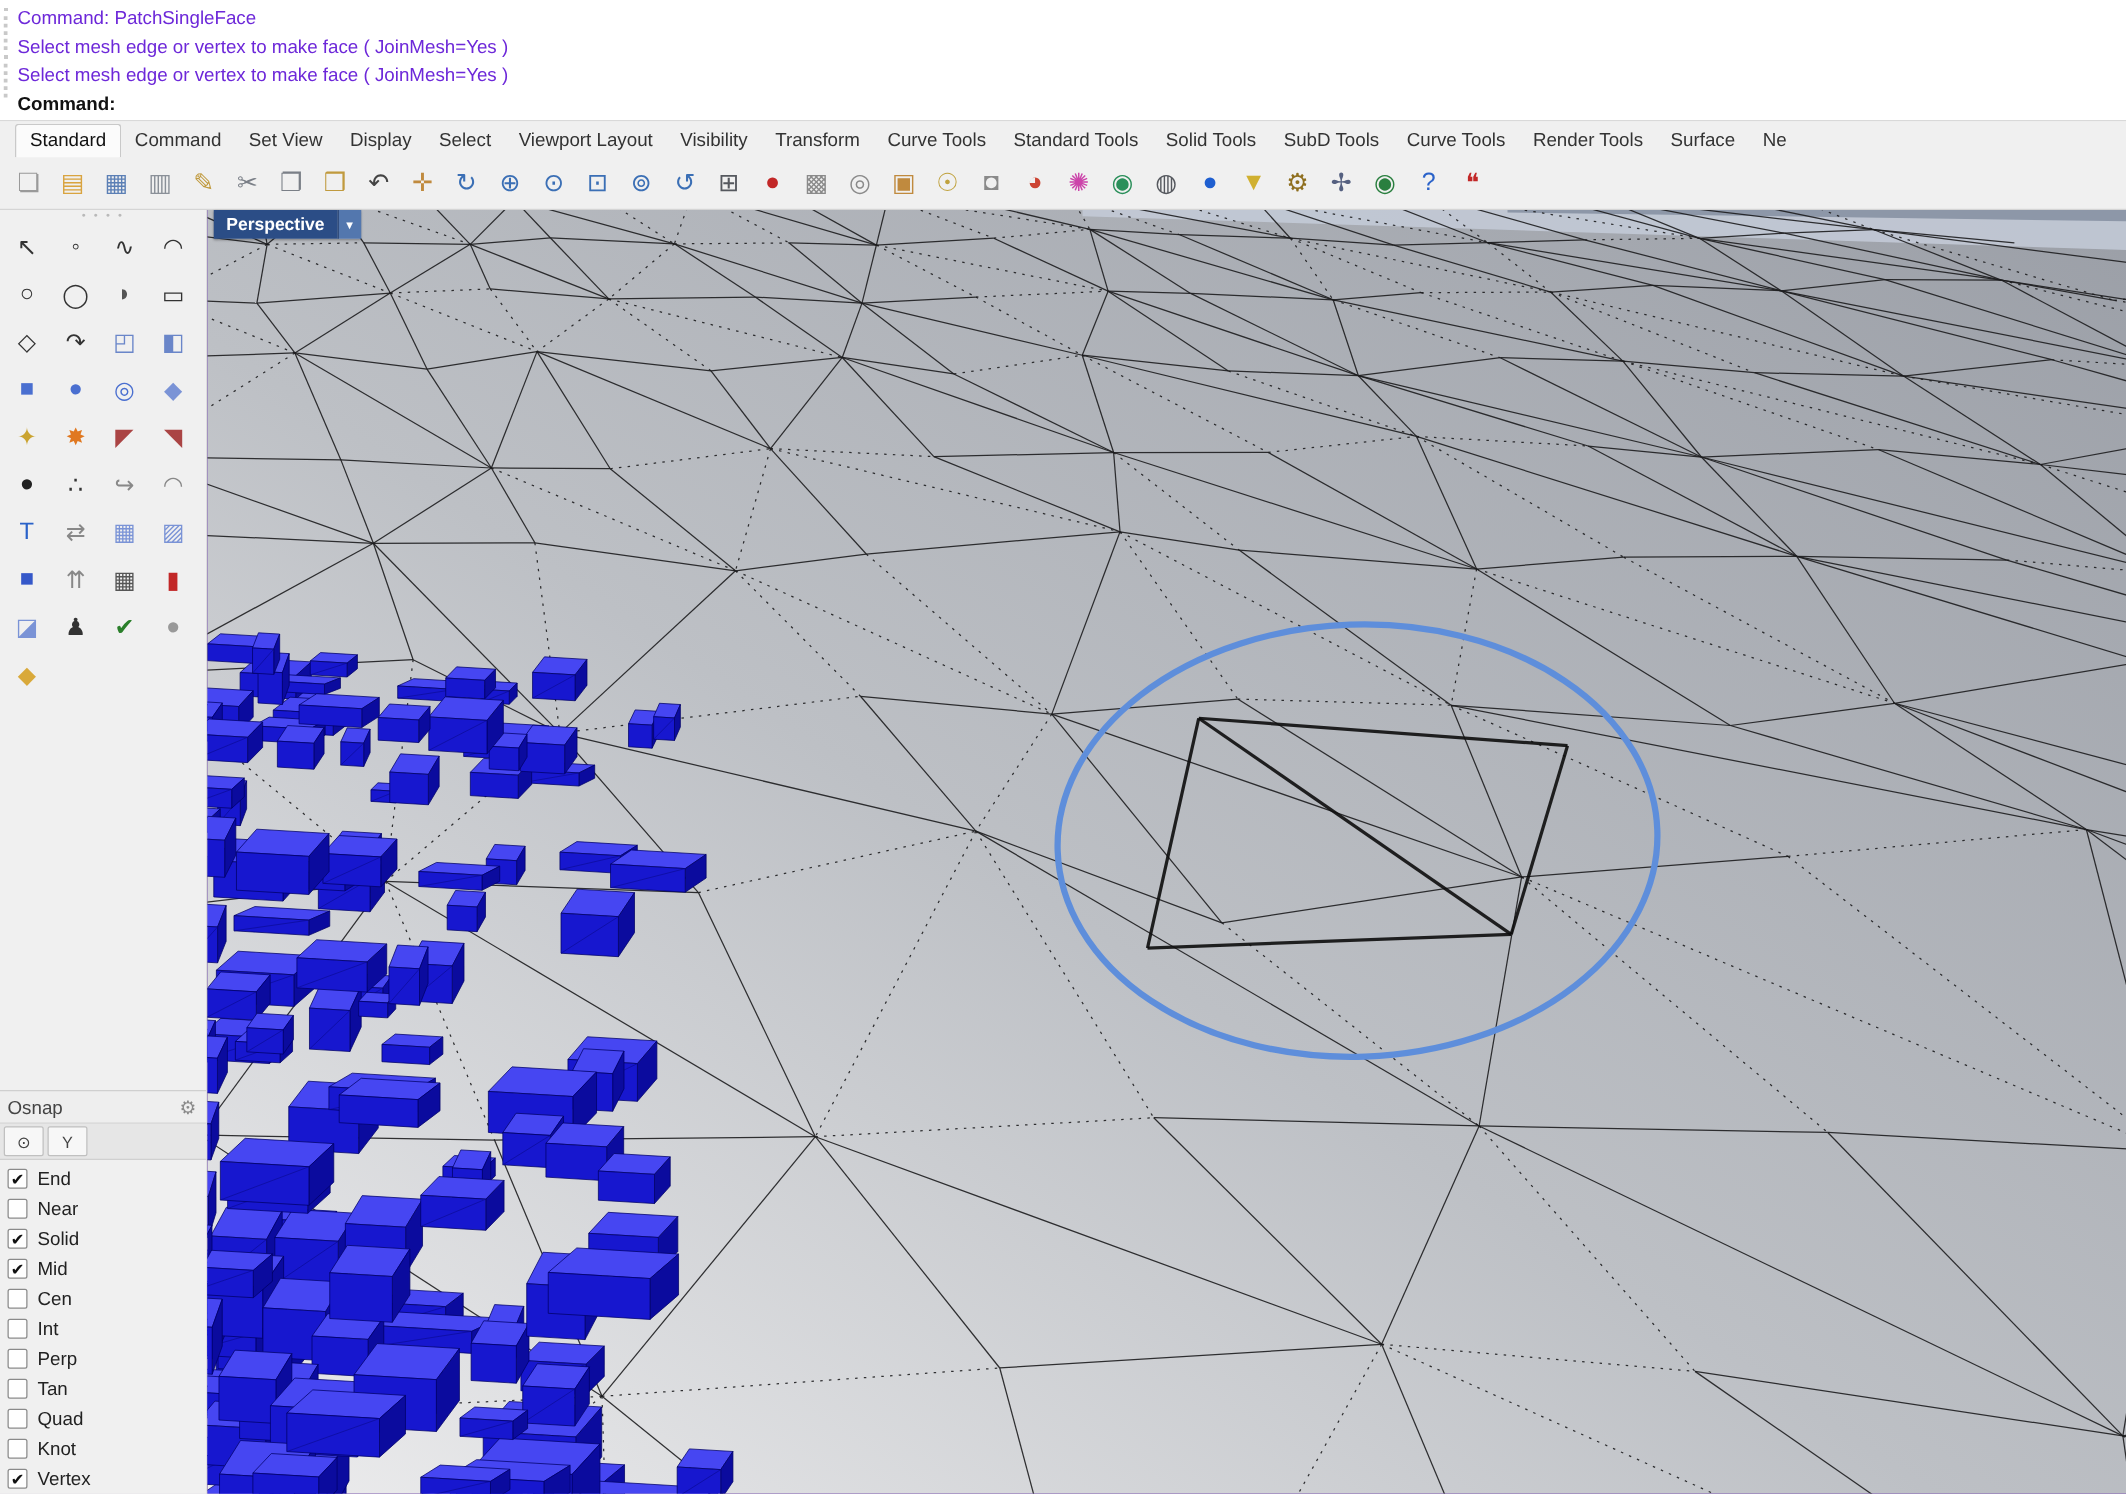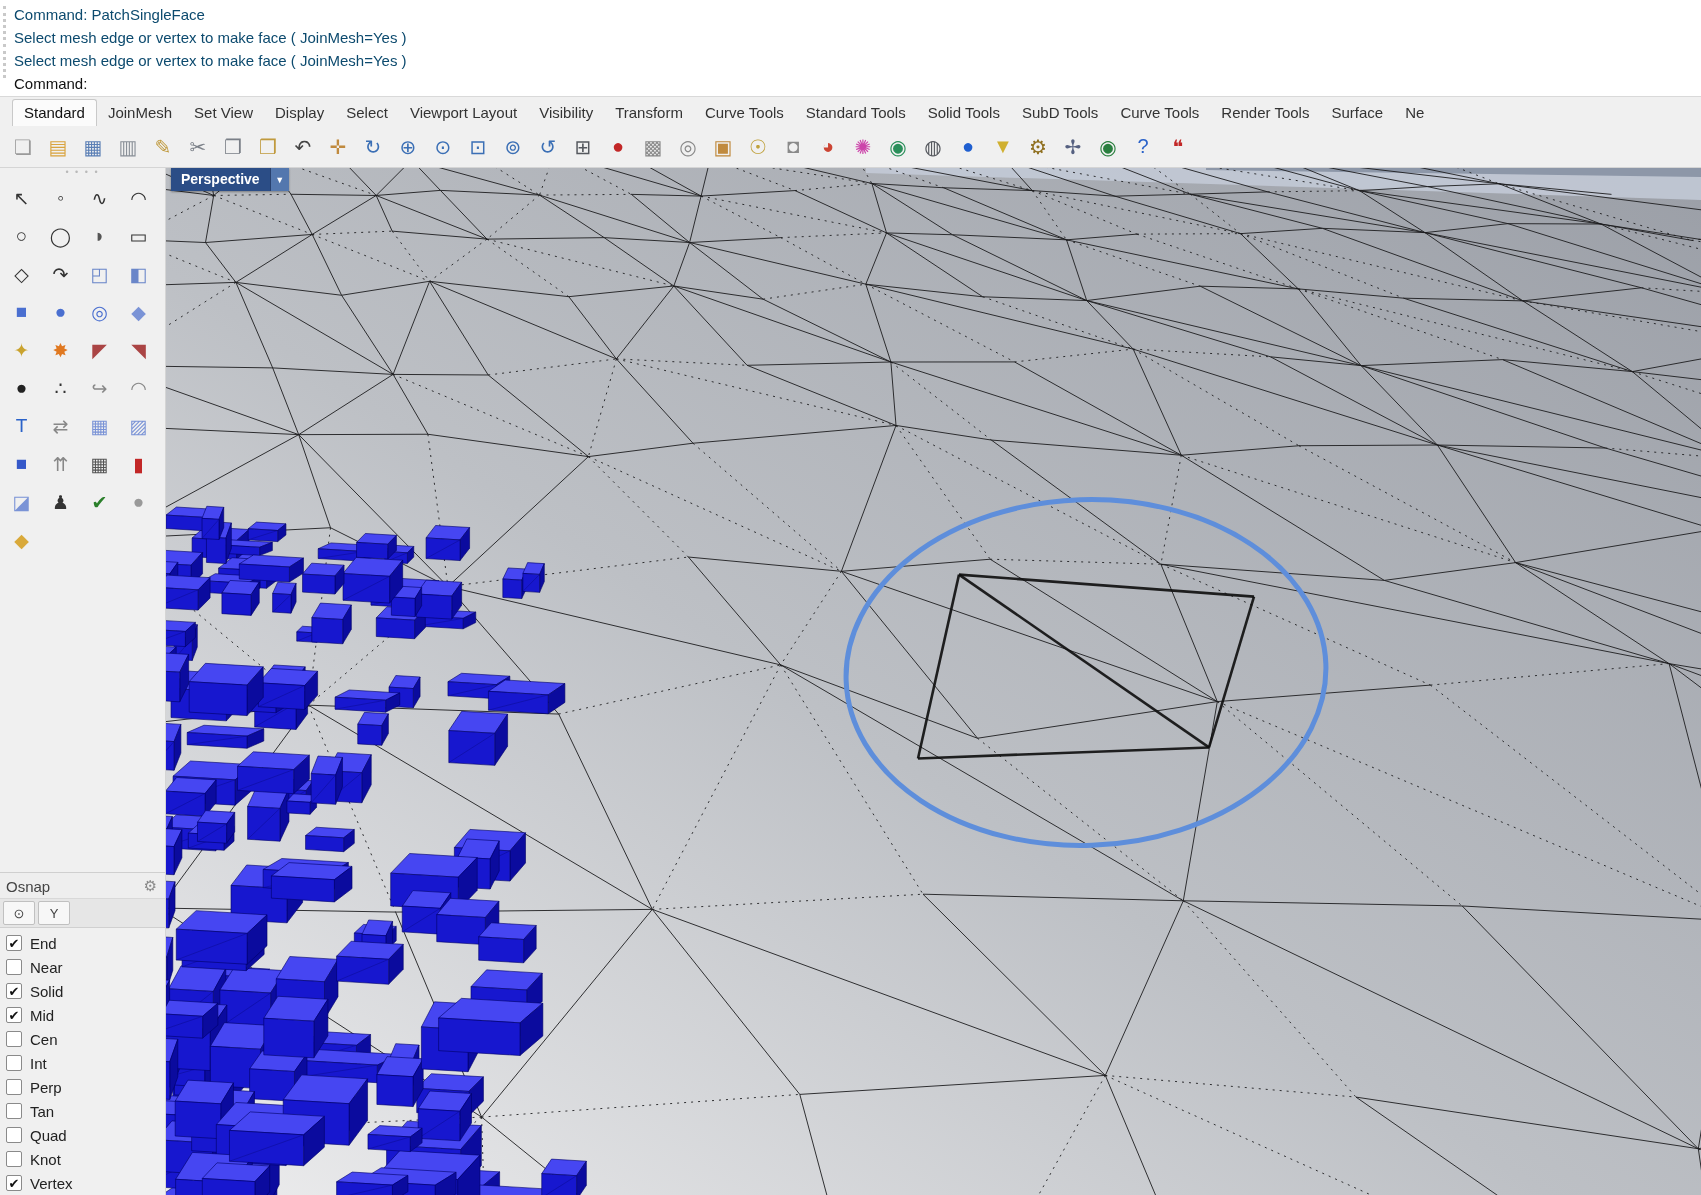--- a/index.html
+++ b/index.html
@@ -1,22 +1,22 @@
 <!DOCTYPE html>
 <html><head>
 <meta charset="utf-8">
 <style>
   html,body{margin:0;padding:0;}
   body{font-family:"Liberation Sans",sans-serif;background:#f0f0f0;overflow:hidden;}
   #app{width:1701px;height:1195px;display:flex;flex-direction:column;background:#f0f0f0;}
 
   
   #cmdarea{background:#ffffff;height:97px;border-bottom:1px solid #d9d9d9;position:relative;padding-top:3px;box-sizing:border-box;}
-  .cmd-line{font-size:15px;color:#0c4a6e;height:23px;line-height:23px;padding-left:14px;white-space:nowrap;}
-  #prompt-line{font-size:15px;font-weight:normal;color:#111;height:24px;line-height:24px;padding-left:14px;}
+  .cmd-line{font-size:15px;color:#6d28d9;height:23px;line-height:23px;padding-left:14px;white-space:nowrap;}
+  #prompt-line{font-size:15px;font-weight:bold;color:#111;height:24px;line-height:24px;padding-left:14px;}
   .grip{position:absolute;left:3px;width:3px;height:34px;border-left:3px dotted #c9c9c9;}
   .grip.g1{top:6px}.grip.g2{top:44px}
 
   
   #tabbar{height:29px;background:#f0f0f0;display:flex;align-items:flex-end;padding-left:12px;font-size:15px;color:#333;}
   .tab{padding:4px 11px 5px 11px;white-space:nowrap;cursor:default;}
   .tab.active{background:#fbfbfb;border:1px solid #c9c9c9;border-bottom:none;border-radius:3px 3px 0 0;color:#111;}
 
   
   #toolbar{height:41px;background:#f0f0f0;border-bottom:1px solid #d5d5d5;display:flex;align-items:center;padding:0 8px;gap:5px;}
@@ -59,21 +59,21 @@
     <div id="cmd-history">
         <div class="cmd-line">Command: PatchSingleFace</div>
         <div class="cmd-line">Select mesh edge or vertex to make face ( JoinMesh=Yes )</div>
         <div class="cmd-line">Select mesh edge or vertex to make face ( JoinMesh=Yes )</div>
       </div>
     <div id="prompt-line">Command:</div>
   </div>
 
   <div id="tabbar">
       <span class="tab active">Standard</span>
-      <span class="tab">JoinMesh</span>
+      <span class="tab">Command</span>
       <span class="tab">Set View</span>
       <span class="tab">Display</span>
       <span class="tab">Select</span>
       <span class="tab">Viewport Layout</span>
       <span class="tab">Visibility</span>
       <span class="tab">Transform</span>
       <span class="tab">Curve Tools</span>
       <span class="tab">Standard Tools</span>
       <span class="tab">Solid Tools</span>
       <span class="tab">SubD Tools</span>

